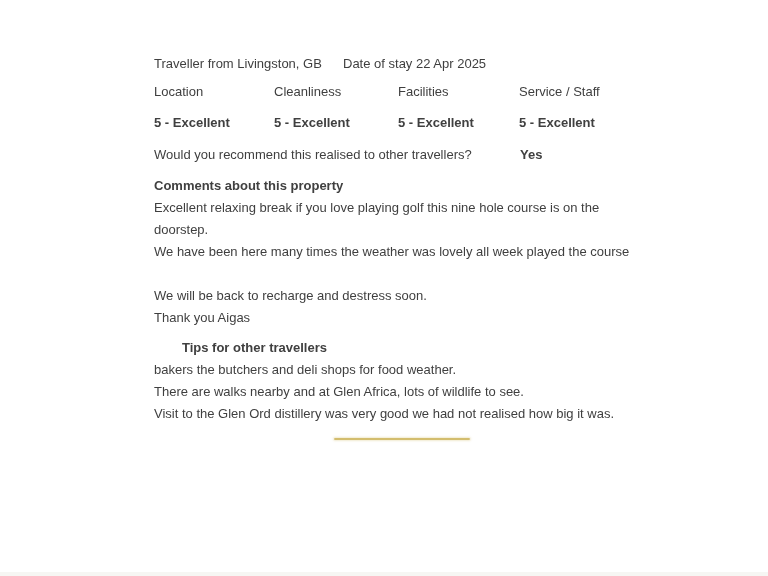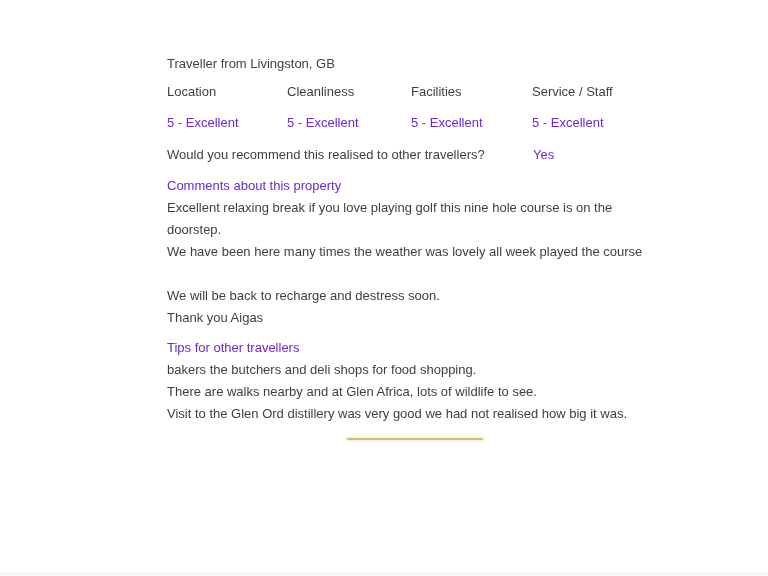--- a/index.html
+++ b/index.html
@@ -11,30 +11,30 @@
     height: 576px;
     background: #ffffff;
     font-family: "Liberation Sans", sans-serif;
     font-size: 13px;
     color: #3f3f3f;
     overflow: hidden;
     position: relative;
   }
   .content {
     position: absolute;
-    left: 167px;
+    left: 154px;
     top: 0;
     width: 482px;
   }
   .row {
     line-height: 22px;
   }
   .bold {
-    font-weight: normal;
-    color: #6d28d9;
+    font-weight: bold;
+    color: #404040;
   }
   
   .meta-row {
     margin-top: 53px;
     display: flex;
   }
   .meta-row .traveller {
     width: 189px;
     flex: 0 0 auto;
   }
@@ -50,21 +50,21 @@
     margin-top: 10px;
     display: flex;
   }
   .recommend-row .question {
     width: 366px;
     flex: 0 0 auto;
   }
   .comments-heading { margin-top: 9px; }
   .back-line { margin-top: 22px; }
   .thanks-line { }
-  .tips-heading { margin-top: 8px; }
+  .tips-heading { margin-top: 8px; margin-left: 28px; }
   .divider {
     margin-top: 13px;
     margin-left: 180px;
     width: 136px;
     height: 0;
     border-top: 2px solid #d3bd6e;
     border-radius: 2px;
     box-shadow: 0 0 2px 1px rgba(214, 195, 122, 0.35);
   }
   .bottom-strip {
@@ -76,20 +76,21 @@
     background: #f6f6f3;
   }
 </style>
 </head>
 <body>
 
 <div class="content">
 
   <div class="row meta-row">
     <span class="traveller">Traveller from Livingston, GB</span>
+    <span>Date of stay 22 Apr 2025</span>
   </div>
 
   <div class="row ratings-grid ratings-header">
     <span>Location</span>
     <span>Cleanliness</span>
     <span>Facilities</span>
     <span>Service / Staff</span>
   </div>
 
   <div class="row ratings-grid ratings-values">
@@ -110,21 +111,21 @@
     <div class="row">doorstep.</div>
     <div class="row">We have been here many times the weather was lovely all week played the course</div>
   </div>
 
   <div class="row back-line">We will be back to recharge and destress soon.</div>
 
   <div class="row thanks-line">Thank you Aigas</div>
 
   <div class="row bold tips-heading">Tips for other travellers</div>
   <div class="tips-body">
-    <div class="row">bakers the butchers and deli shops for food shopping.</div>
+    <div class="row">bakers the butchers and deli shops for food weather.</div>
     <div class="row">There are walks nearby and at Glen Africa, lots of wildlife to see.</div>
     <div class="row">Visit to the Glen Ord distillery was very good we had not realised how big it was.</div>
   </div>
 
   <div class="divider"></div>
 
 </div>
 
 <div class="bottom-strip"></div>
 

